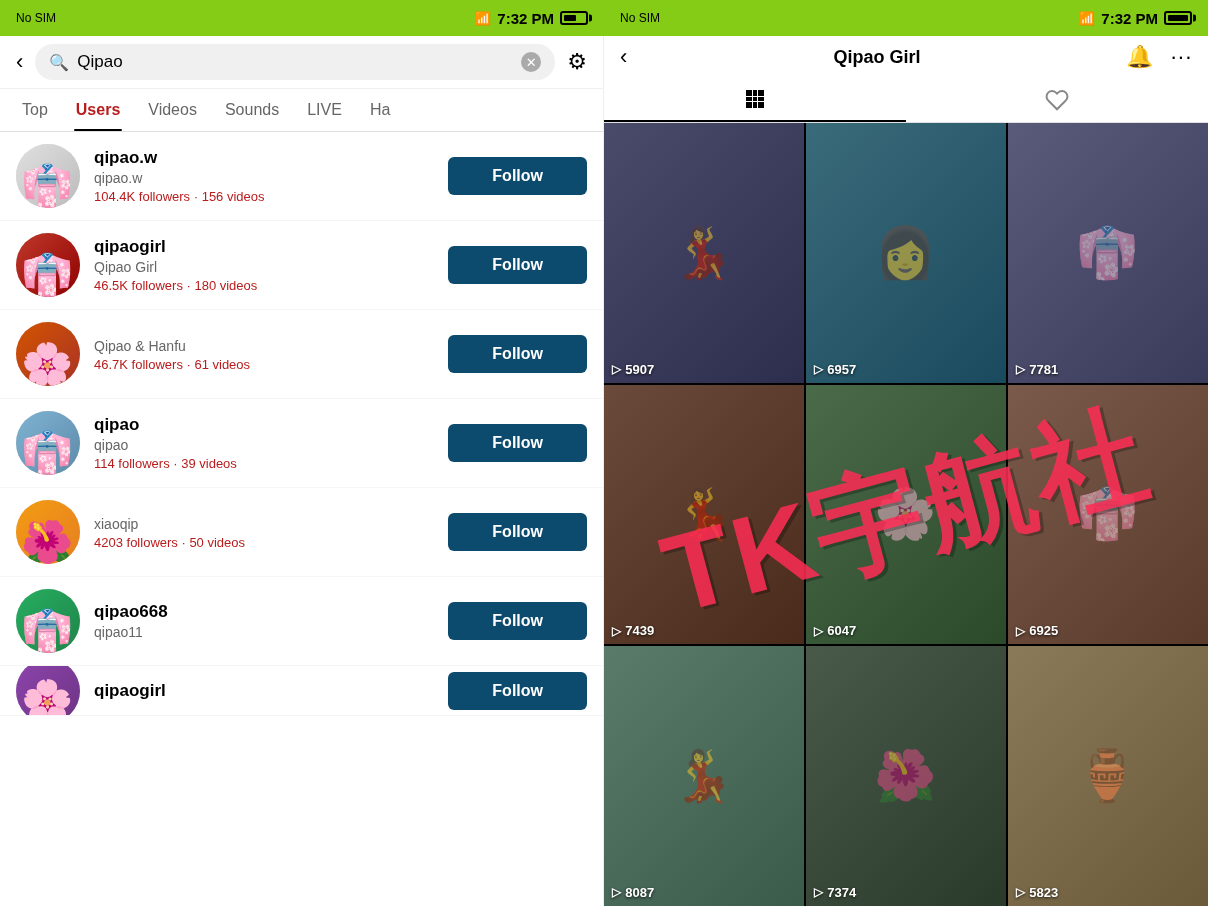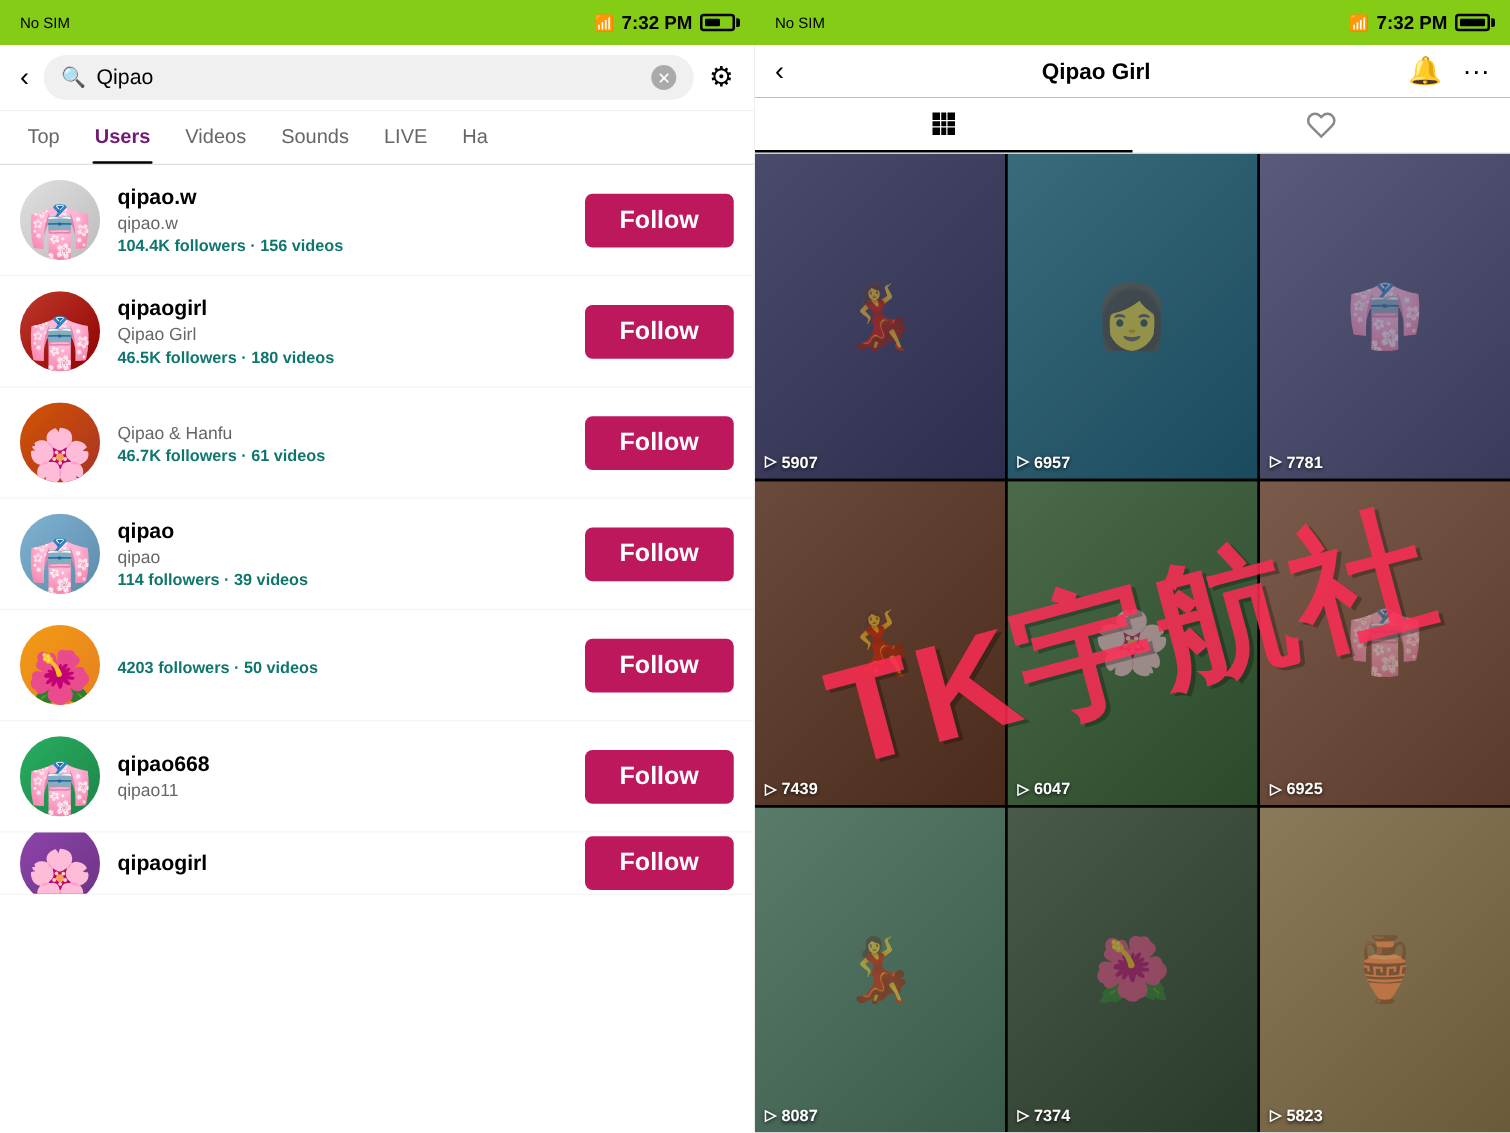--- a/index.html
+++ b/index.html
@@ -48,21 +48,21 @@
 
     
     .tabs {
       display: flex; border-bottom: 1px solid #e0e0e0; padding: 0 8px;
       background: #fff;
     }
     .tab {
       padding: 12px 14px; font-size: 16px; color: #666; cursor: pointer;
       position: relative; white-space: nowrap;
     }
-    .tab.active { color: #701a75; font-weight: 700; }
+    .tab.active { color: #b91c1c; font-weight: 700; }
     .tab.active::after {
       content: ''; position: absolute; bottom: 0; left: 12px; right: 12px;
       height: 2px; background: #000; border-radius: 1px;
     }
 
     
     .user-list { flex: 1; overflow-y: auto; }
     .user-item {
       display: flex; align-items: center; padding: 12px 16px; gap: 14px;
       border-bottom: 1px solid #f5f5f5;
@@ -75,25 +75,25 @@
 
     
     .avatar-figure {
       width: 100%; height: 100%; display: flex; align-items: flex-end; justify-content: center;
       font-size: 36px; line-height: 1; overflow: hidden;
     }
 
     .user-info { flex: 1; min-width: 0; }
     .user-handle { font-size: 17px; font-weight: 600; color: #000; }
     .user-name { font-size: 14px; color: #666; margin-top: 2px; }
-    .user-stats { font-size: 13px; color: #0f766e; margin-top: 3px; font-weight: bold; }
+    .user-stats { font-size: 13px; color: #b91c1c; margin-top: 3px; }
 
     .follow-btn {
-      background: #be185d; color: #fff; border: none; border-radius: 6px;
-      padding: 10px 28px; font-size: 20px; font-weight: 600; cursor: pointer;
+      background: #0c4a6e; color: #fff; border: none; border-radius: 6px;
+      padding: 10px 44px; font-size: 16px; font-weight: 600; cursor: pointer;
       white-space: nowrap; flex-shrink: 0;
     }
 
     
     .right-panel { flex: 1; display: flex; flex-direction: column; background: #000; }
 
     
     .right-header {
       display: flex; align-items: center; padding: 8px 16px; background: #fff;
       gap: 12px;
@@ -281,20 +281,21 @@
         <button class="follow-btn">Follow</button>
       </div>
 
       <div class="user-item">
         <div class="avatar">
           <div class="avatar-figure" style="background:linear-gradient(135deg,#f39c12,#e67e22);">
             <span style="font-size:42px;">🌺</span>
           </div>
         </div>
         <div class="user-info">
+          <div class="user-name">xiaoqip</div>
           <div class="user-stats">4203 followers · 50 videos</div>
         </div>
         <button class="follow-btn">Follow</button>
       </div>
 
       <div class="user-item">
         <div class="avatar">
           <div class="avatar-figure" style="background:linear-gradient(135deg,#27ae60,#1e8449);">
             <span style="font-size:42px;">👘</span>
           </div>

